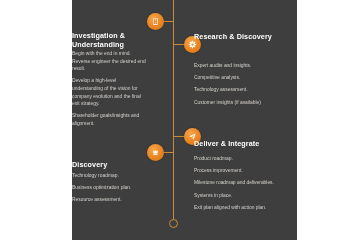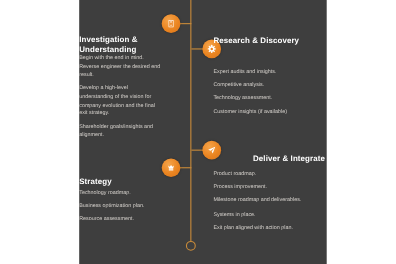--- a/index.html
+++ b/index.html
@@ -143,36 +143,36 @@
     </div>
 
     <div class="node">
       <div class="connector" style="left:84px; top:152px; width:18px;"></div>
       <div class="icon-badge" style="left:75px; top:144px;">
         <svg width="9" height="9" viewBox="0 0 16 16">
           <path d="M3.4 4.2 L4.6 9.8 L11.4 9.8 L12.6 4.2 L10.2 6.2 L8 3.4 L5.8 6.2 Z" fill="#ffffff"></path>
           <rect x="4.4" y="10.4" width="7.2" height="2" fill="#ffffff"></rect>
         </svg>
       </div>
-      <div class="title" style="left:0px; top:160px; width:74px;">Strategy</div>
+      <div class="title" style="left:0px; top:160px; width:74px;">Discovery</div>
       <div class="bullets" style="left:0px; top:172px; width:74px;">
         <p>Technology roadmap.</p>
         <p>Business optimization plan.</p>
         <p>Resource assessment.</p>
       </div>
     </div>
 
     <div class="node">
       <div class="connector" style="left:102px; top:136px; width:16px;"></div>
       <div class="icon-badge" style="left:112px; top:128px;">
         <svg width="9" height="9" viewBox="0 0 16 16">
           <path d="M13.6 2.6 L2.2 7.4 L6.4 8.9 L12.4 4.2 L7.9 10.0 L9.6 13.6 Z" fill="#ffffff"></path>
         </svg>
       </div>
-      <div class="title" style="left:122px; top:139px; width:100px;margin-left:36px;">Deliver &amp; Integrate</div>
+      <div class="title" style="left:122px; top:139px; width:100px;">Deliver &amp; Integrate</div>
       <div class="bullets" style="left:122px; top:155px; width:96px;">
         <p>Product roadmap.</p>
         <p>Process improvement.</p>
         <p>Milestone roadmap and deliverables.</p>
         <p>Systems in place.</p>
         <p>Exit plan aligned with action plan.</p>
       </div>
     </div>
 
   </div>

